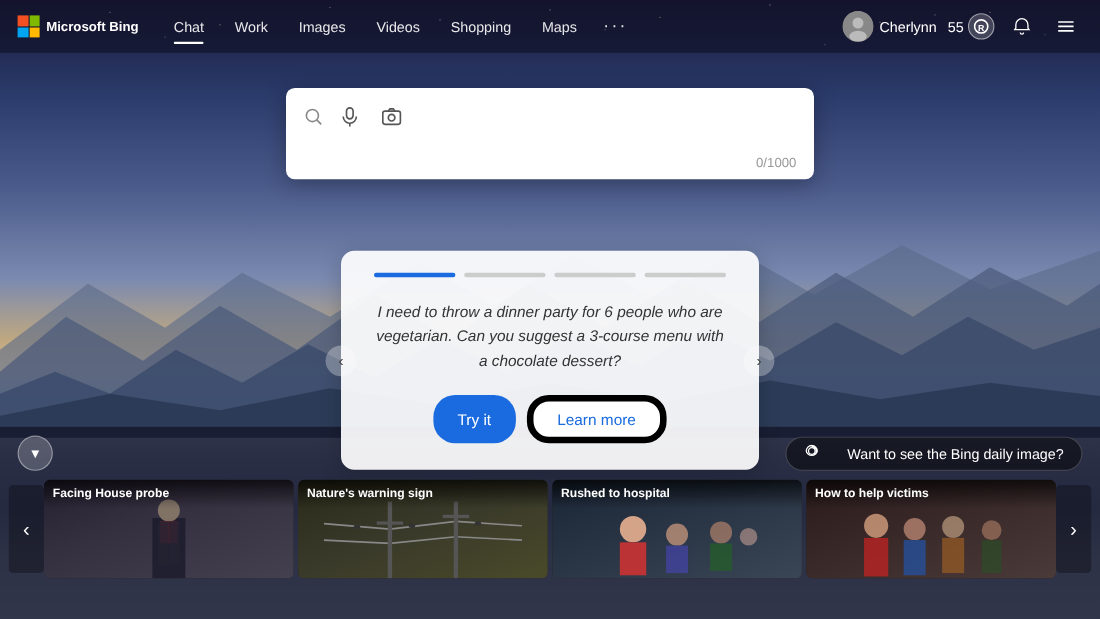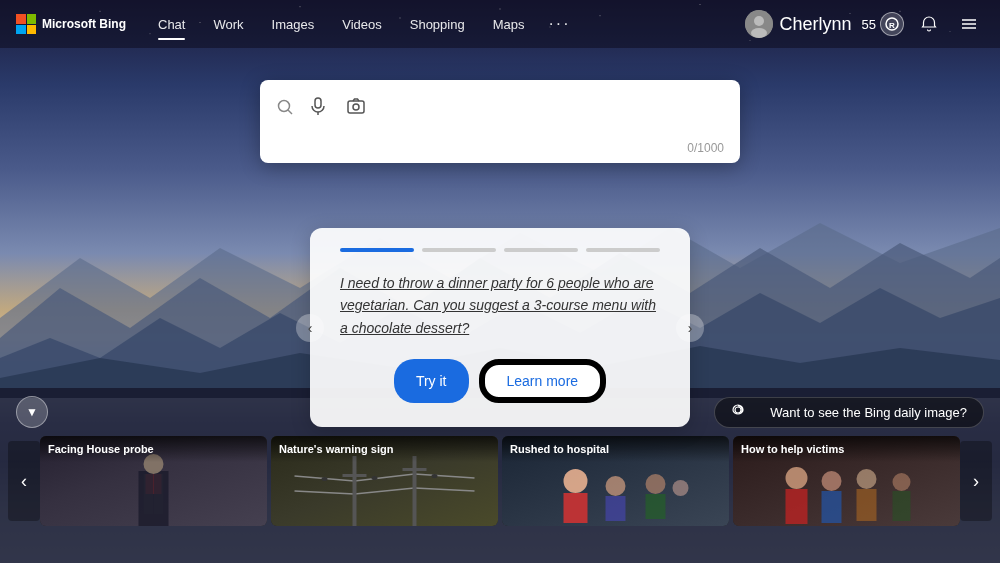--- a/index.html
+++ b/index.html
@@ -146,21 +146,21 @@
       display: flex;
       align-items: center;
       gap: 10px;
     }
 
     .nav-user {
       display: flex;
       align-items: center;
       gap: 6px;
       color: white;
-      font-size: 18px;
+      font-size: 13px;
     }
 
     .nav-avatar {
       width: 28px;
       height: 28px;
       border-radius: 50%;
       background: #888;
       display: flex;
       align-items: center;
       justify-content: center;
@@ -280,26 +280,26 @@
     .dot {
       height: 4px;
       border-radius: 2px;
       flex: 1;
     }
 
     .dot-active { background: #1a6be0; }
     .dot-inactive { background: #ccc; }
 
     .suggestion-text {
+      text-align: center;
       font-size: 14px;
       color: #333;
       font-style: italic;
       line-height: 1.6;
       margin-bottom: 20px;
-      text-decoration: underline;
     }
 
     .suggestion-actions {
       display: flex;
       gap: 10px;
       justify-content: center;
     }
 
     .btn-try {
       background: #1a6be0;

